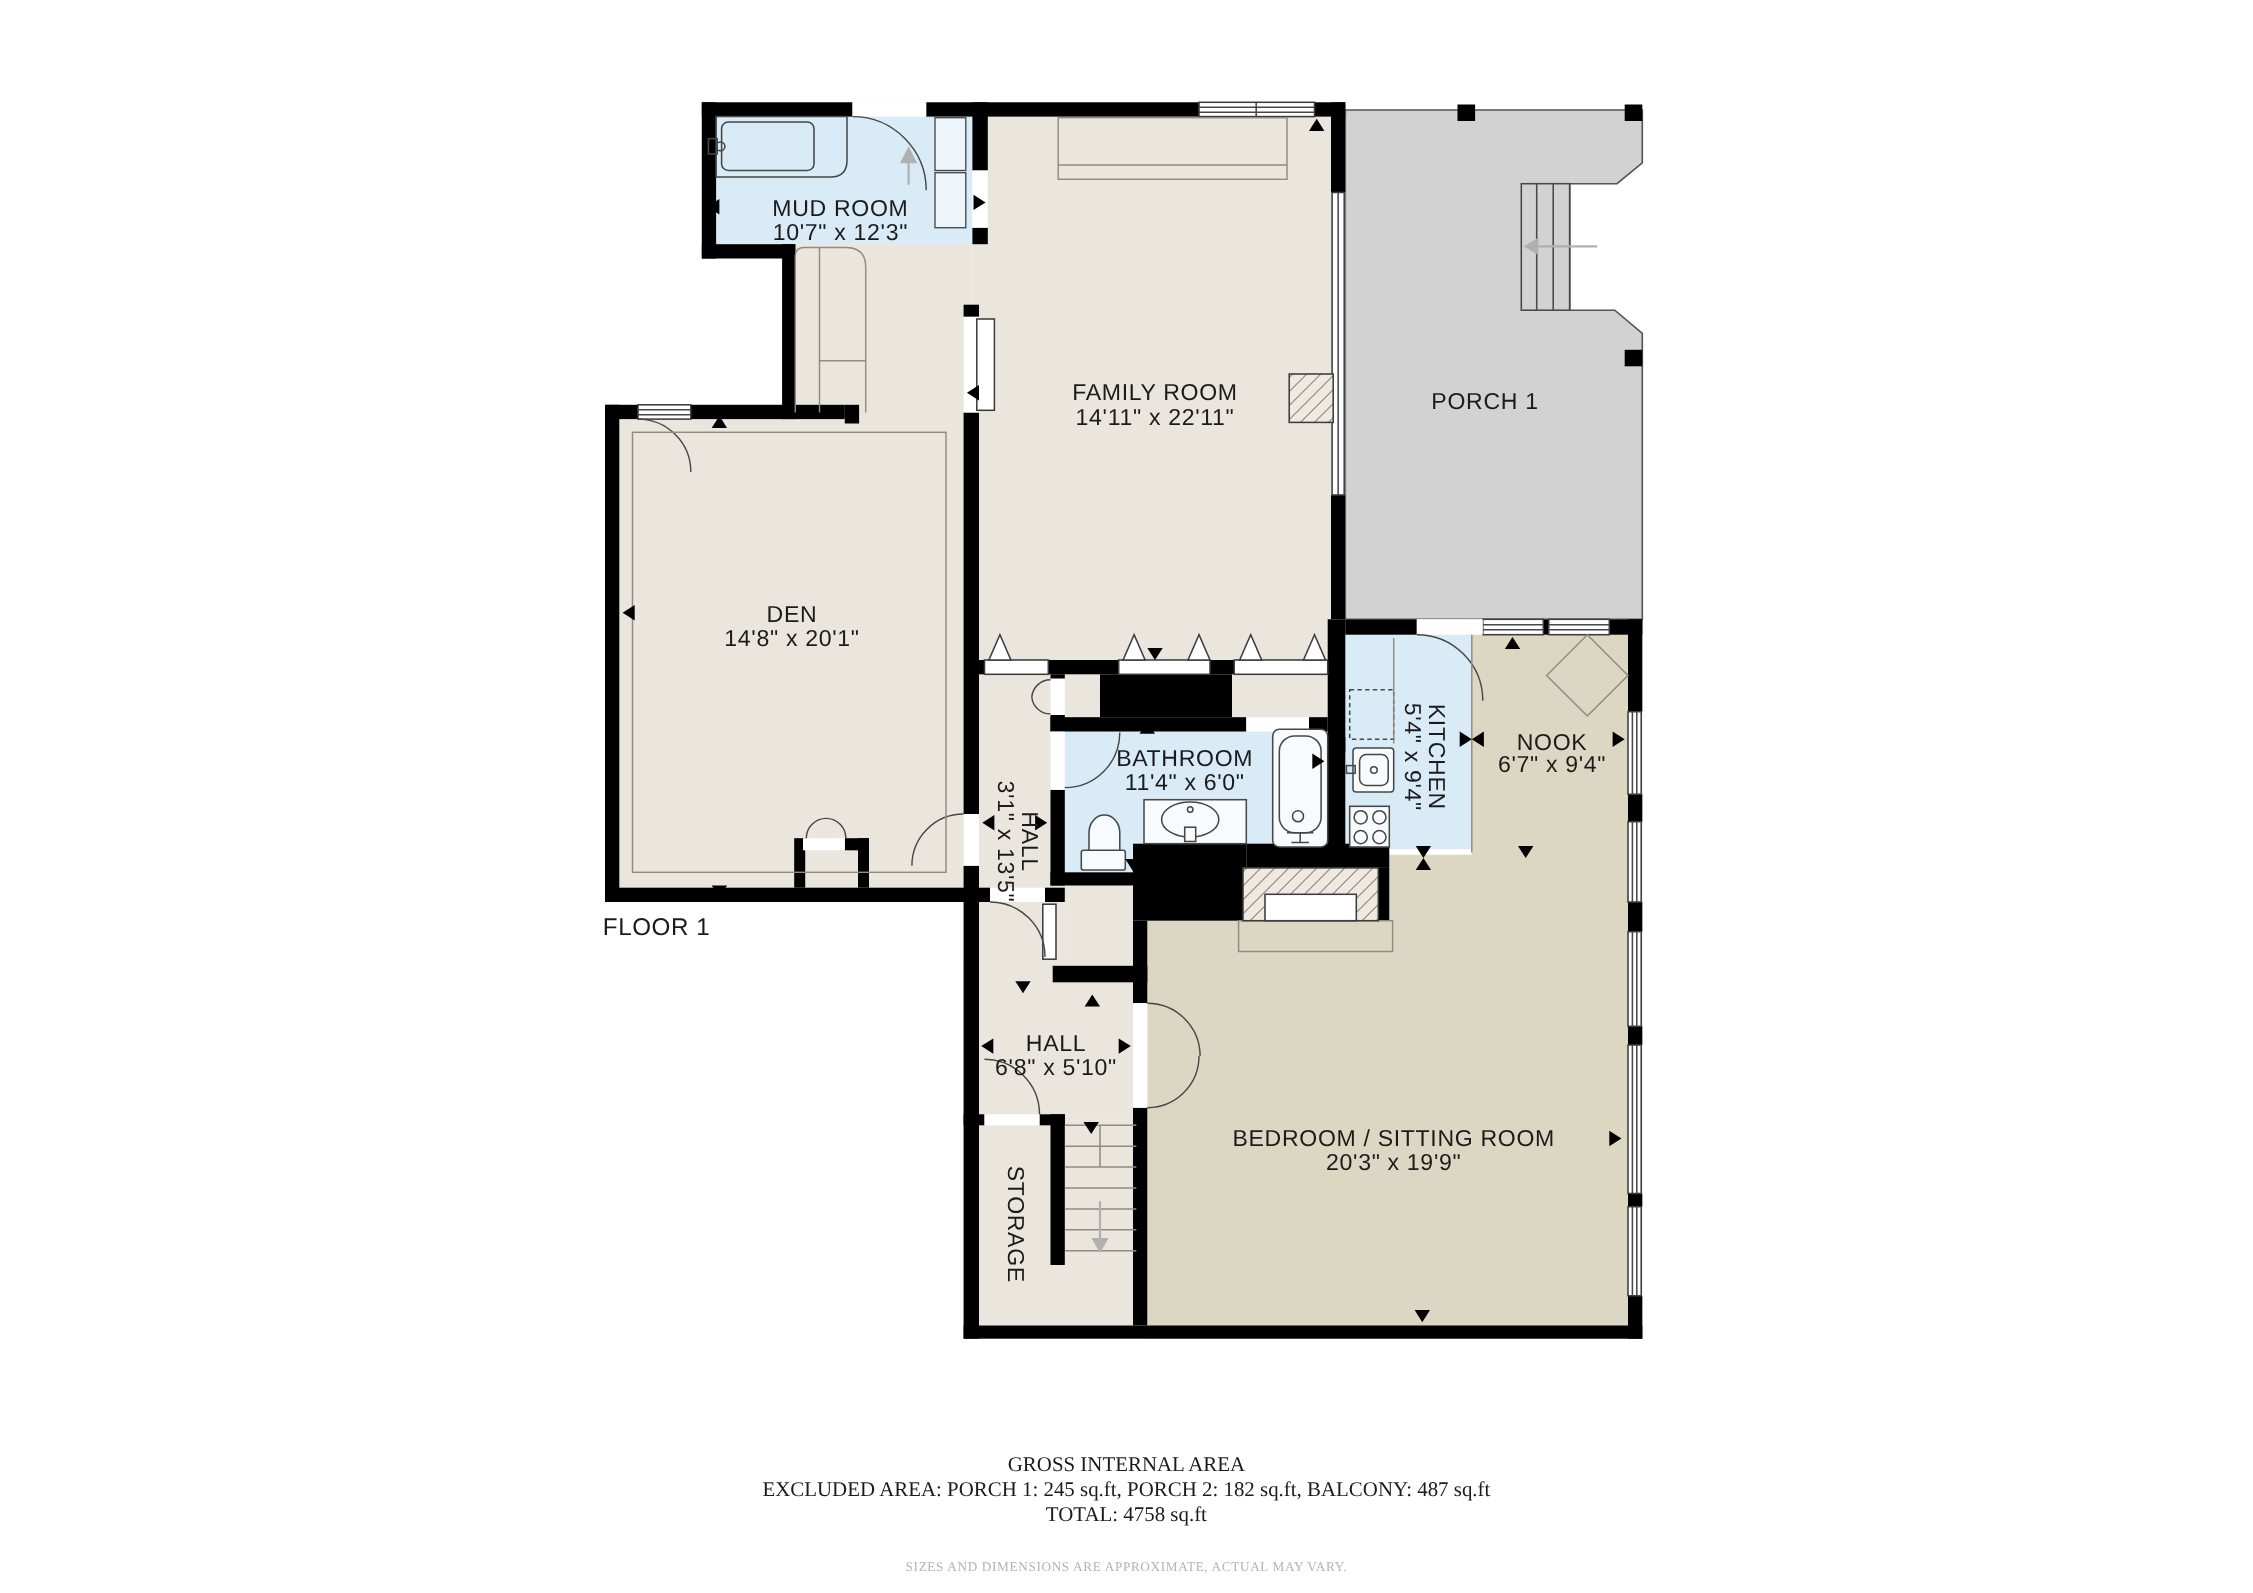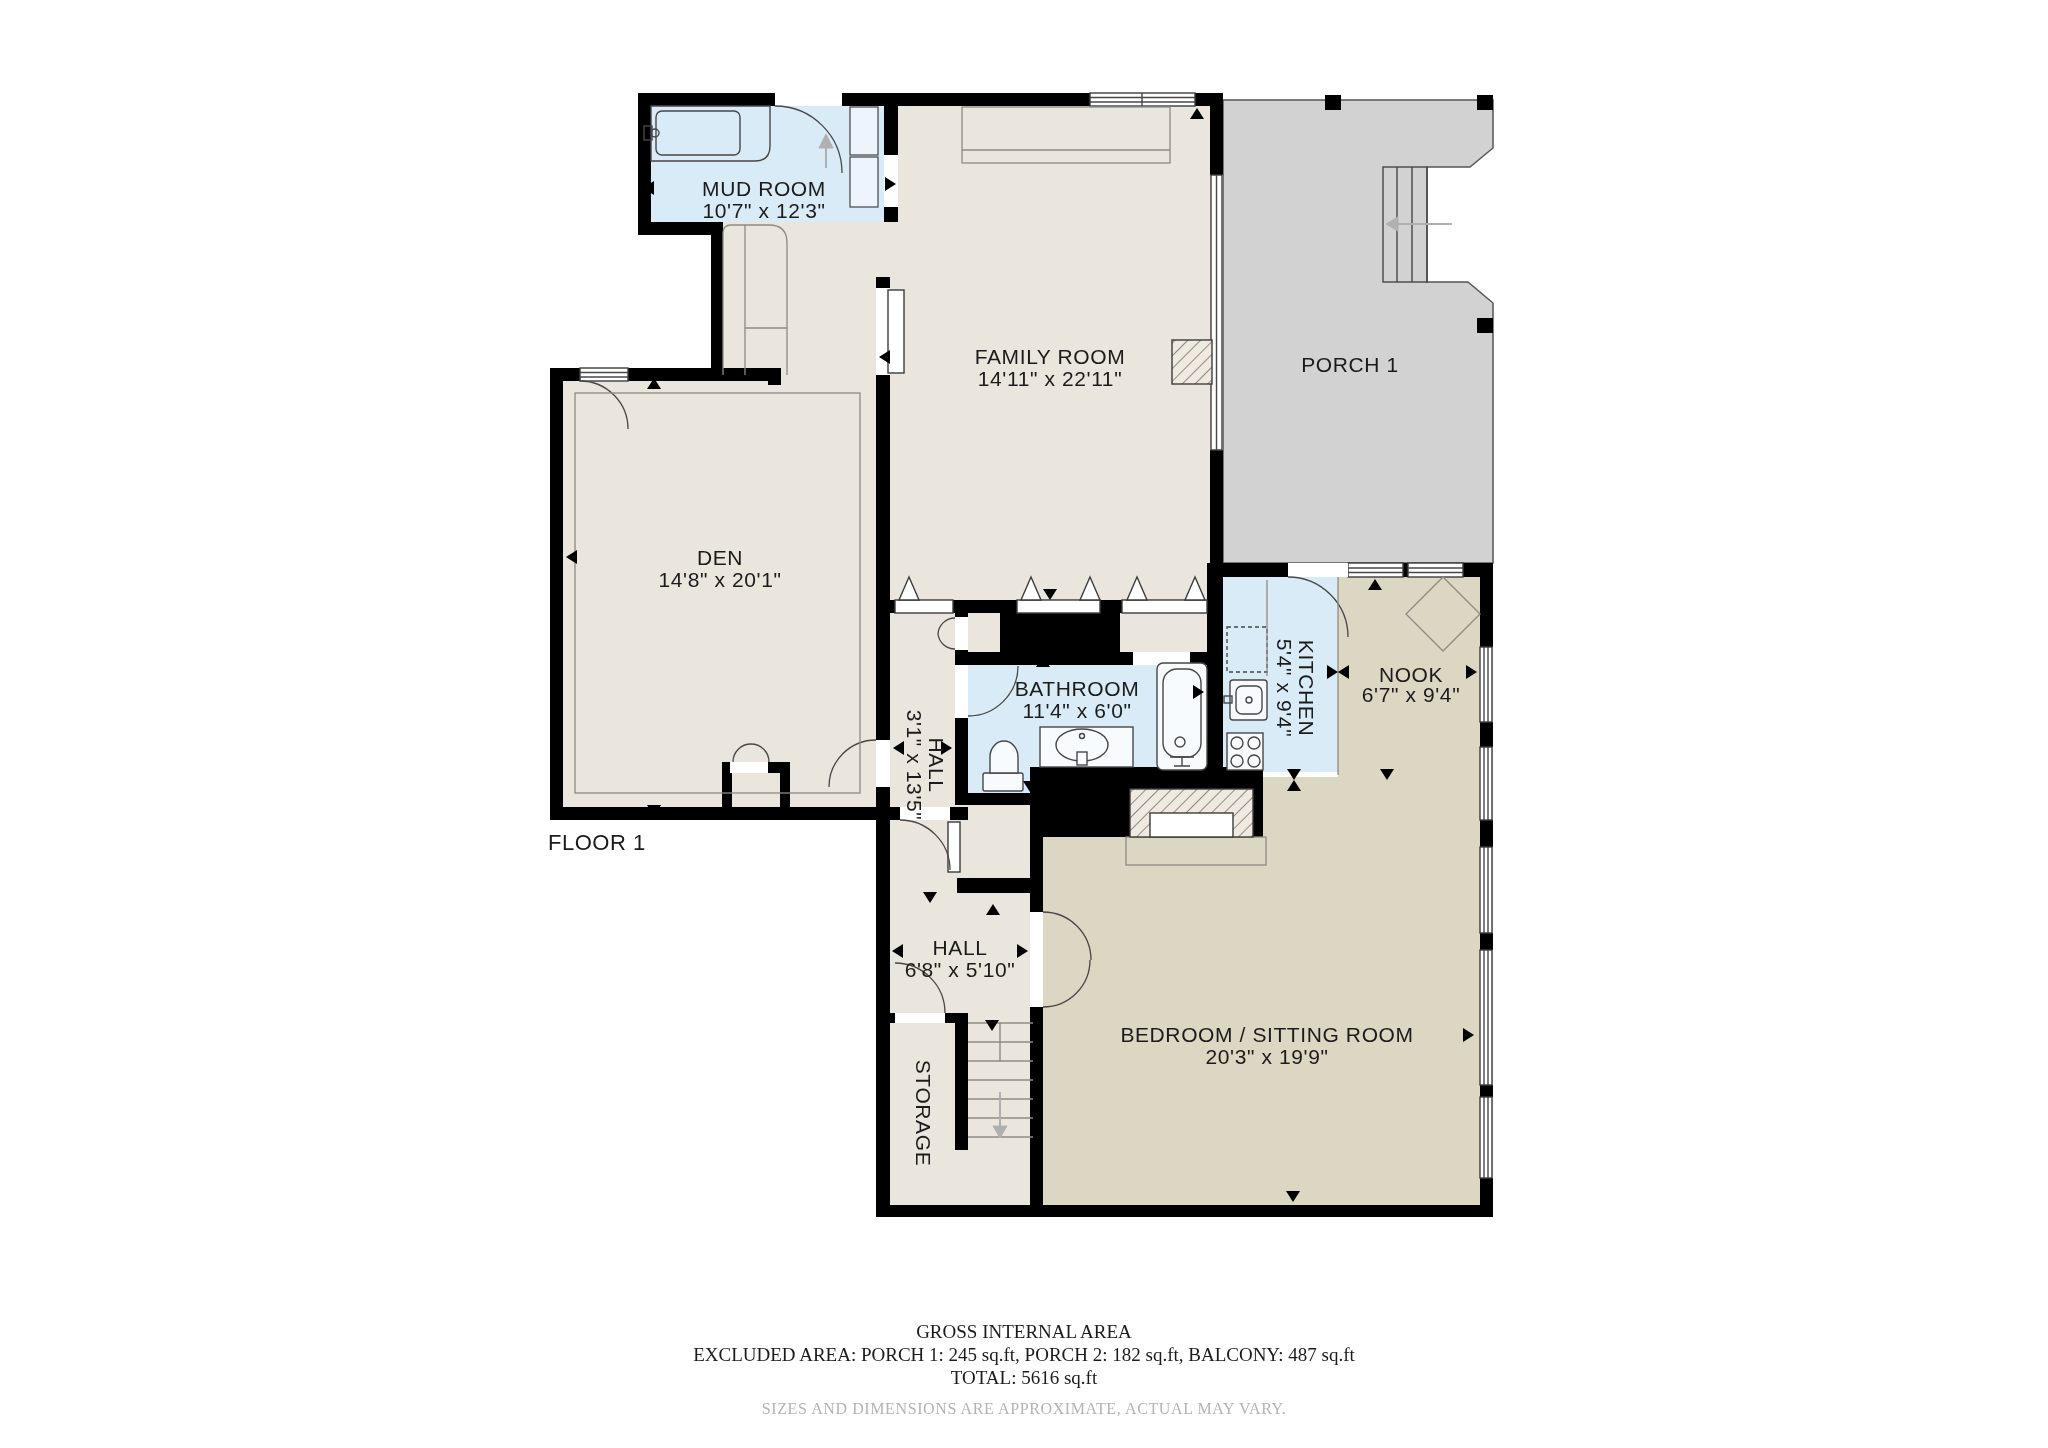--- a/index.html
+++ b/index.html
@@ -23,21 +23,21 @@
   .gray{stroke:#b0b0b0;fill:#b0b0b0;}
   .hatchbox{fill:url(#hatch);stroke:#3c3c3c;stroke-width:1.4;}
   .tread{stroke:#8f8a82;stroke-width:1.4;}
   
   .rlabel{font-family:"Liberation Sans",sans-serif;font-size:21px;letter-spacing:.6px;
           fill:var(--label,#1b1b1b);text-anchor:middle;}
   .flabel{font-family:"Liberation Sans",sans-serif;font-size:22px;letter-spacing:.5px;
           fill:var(--label,#1b1b1b);text-anchor:start;}
   #footer{position:absolute;left:0;top:1320px;width:2048px;text-align:center;
           color:var(--label,#1b1b1b);font-size:19px;line-height:23px;font-family:Liberation Serif, serif;}
-  #footer .muted{color:var(--muted,#b3b3b3);font-size:16px;letter-spacing:.6px;margin-top:8px;}
+  #footer .muted{color:var(--muted,#b3b3b3);font-size:12px;letter-spacing:.6px;margin-top:24px;}
 </style>
 </head>
 <body>
 
 <div id="canvas">
 <svg id="plan-svg" width="2048" height="1448" viewBox="0 0 2048 1448">
   <defs>
     <pattern id="hatch" width="9" height="9" patternUnits="userSpaceOnUse" patternTransform="rotate(45)">
       <rect width="9" height="9" fill="#efe9df"></rect>
       <line x1="0" y1="0" x2="0" y2="9" stroke="#4a4a4a" stroke-width="1.2"></line>
@@ -407,16 +407,16 @@
       <text class="rlabel" x="923" y="1120">STORAGE</text>
     </g>
 
     <text class="flabel" x="548" y="850">FLOOR 1</text>
   </g>
 </svg>
 
 <div id="footer">
   <div>GROSS INTERNAL AREA</div>
   <div>EXCLUDED AREA: PORCH 1: 245 sq.ft, PORCH 2: 182 sq.ft, BALCONY: 487 sq.ft</div>
-  <div>TOTAL: 5616 sq.ft</div>
+  <div>TOTAL: 4758 sq.ft</div>
   <div class="muted">SIZES AND DIMENSIONS ARE APPROXIMATE, ACTUAL MAY VARY.</div>
 </div>
 </div>
 
 </body></html>

